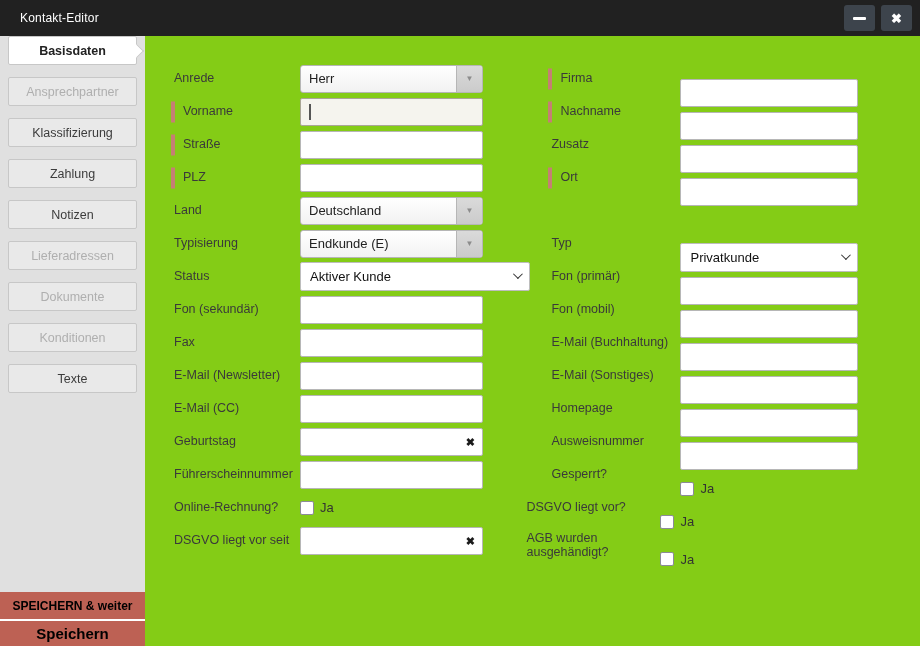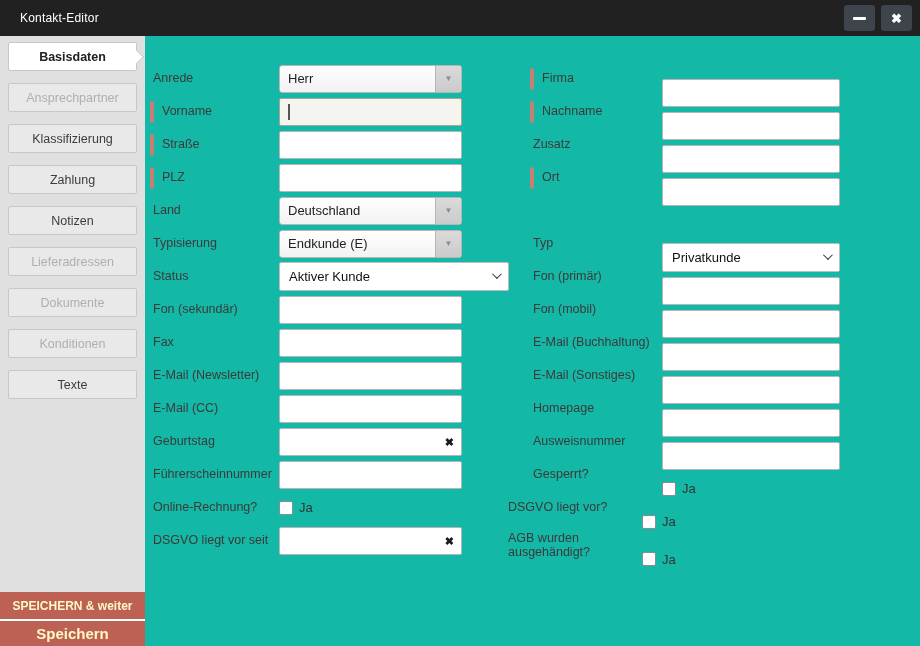--- a/index.html
+++ b/index.html
@@ -15,38 +15,38 @@
   .win-btn { width:31px; height:26px; background:#3d444c; border-radius:3px; margin-left:6px;
              display:flex; align-items:center; justify-content:center; cursor:pointer; }
   .minus-bar { width:13px; height:3px; background:#fff; border-radius:1px; display:block; }
   .close-glyph { color:#fff; font-size:13px; font-weight:bold; line-height:1; }
 
   
   .app-body { flex:1; display:flex; min-height:0; }
 
   
   .sidebar { width:145px; background:#e0e0e0; position:relative; flex-shrink:0; }
-  .tabs { padding:6px 8px 0; display:flex; flex-direction:column; gap:12px; }
+  .tabs { padding:0 8px 0; display:flex; flex-direction:column; gap:12px; }
   .tab { height:29px; border:1px solid #c7c7c7; border-radius:2px; background:#e9e9e9;
          color:#3c3c3c; font-size:12.5px; display:flex; align-items:center; justify-content:center;
          position:relative; cursor:pointer; }
   .tab.active { background:#ffffff; font-weight:bold; color:#222; }
   .tab.active::after { content:""; position:absolute; right:-6px; top:50%; width:9px; height:9px;
          background:#fff; border-top:1px solid #c7c7c7; border-right:1px solid #c7c7c7;
          transform:translateY(-50%) rotate(45deg); }
   .tab.disabled { color:#afafaf; cursor:default; }
 
   .save-area { position:absolute; left:0; bottom:0; width:100%; }
-  .save-btn { height:27px; background:#bd6154; color:#fef9c3; display:flex; align-items:center;
+  .save-btn { height:27px; background:#bd6154; color:#000000; display:flex; align-items:center;
               justify-content:center; font-weight:bold; cursor:pointer; }
   .save-btn.first { font-size:12px; }
   .save-btn.second { font-size:15px; border-top:2px solid #ffffff; }
 
   
-  .content { flex:1; background:#14b8a6; padding:26px 0 0 4px; overflow:hidden; }
+  .content { flex:1; background:#84cc16; padding:26px 0 0 25px; overflow:hidden; }
   .form { display:flex; }
   .col { display:flex; flex-direction:column; }
   .col-left  { width:380px; }
   .col-right { width:375px; }
 
   .row { display:flex; align-items:center; height:33px; }
   .row.spacer { height:33px; }
   .row.top-align { align-items:center; height:40px; padding-top:2px; }
 
   .lbl { position:relative; font-size:12.5px; color:#3a3a3a; line-height:1.15; padding-left:4px; }

